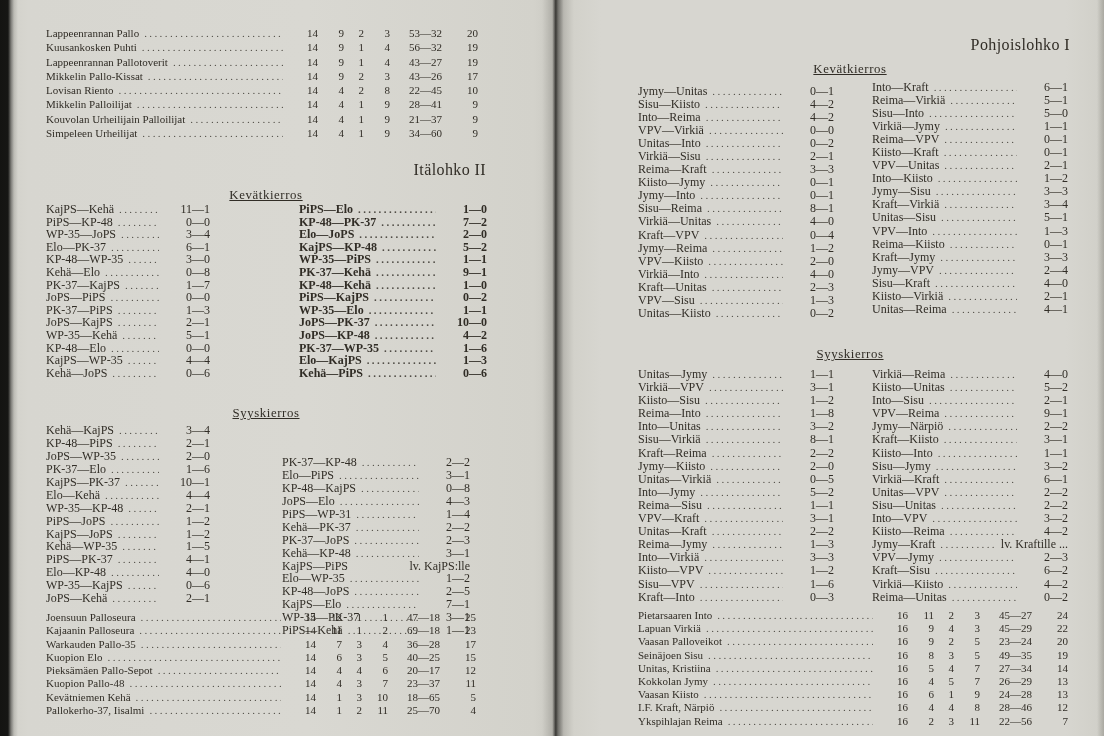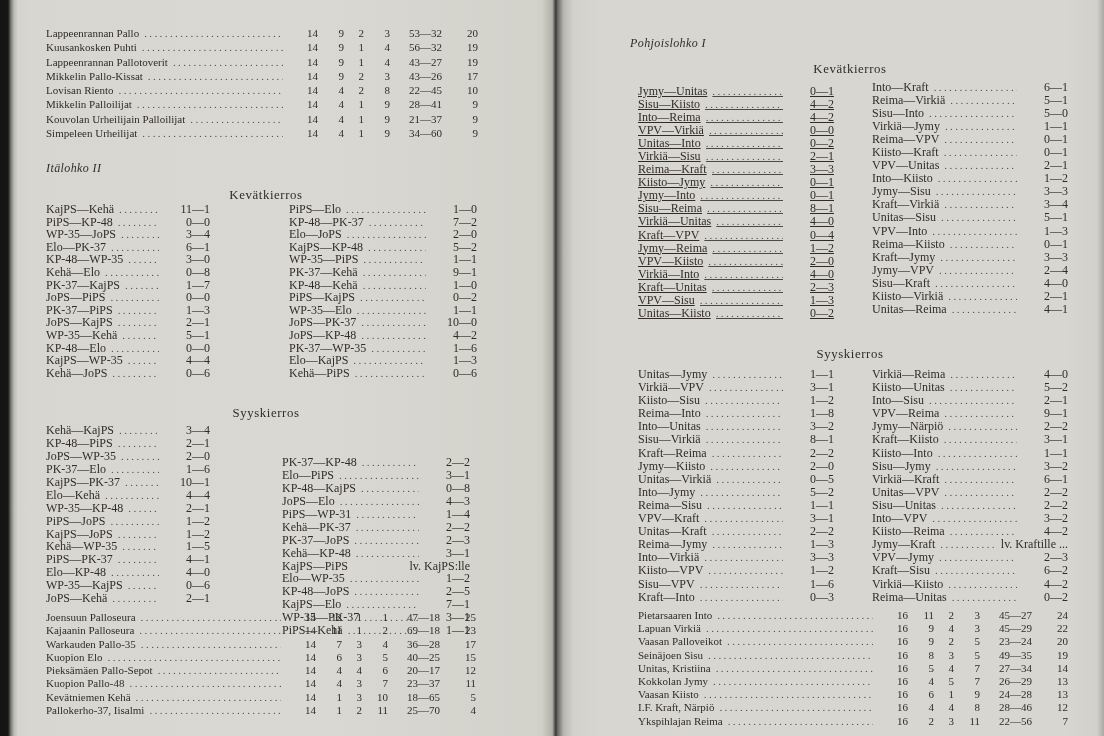--- a/index.html
+++ b/index.html
@@ -15,51 +15,51 @@
   .page-right{left:556px;width:548px;
     background:linear-gradient(90deg,#c8c7c0 0,#d2d1ca 16px,#d7d6d0 45px,#d7d6d0 93%,#d0cfc8 100%);}
   .edge-left{position:absolute;left:0;top:0;width:18px;height:736px;z-index:5;
     background:linear-gradient(90deg,#141412 0,#161614 8px,rgba(20,20,18,.45) 11px,rgba(20,20,18,.12) 14px,rgba(20,20,18,0) 18px);}
   .gutter{position:absolute;left:542px;top:0;width:32px;height:736px;z-index:5;
     background:linear-gradient(90deg,rgba(40,38,33,0) 0%,rgba(40,38,33,.16) 32%,rgba(22,21,18,.8) 43%,rgba(22,21,18,.5) 50%,rgba(40,38,33,.12) 68%,rgba(40,38,33,0) 100%);}
   .edge-right{position:absolute;right:0;top:0;width:7px;height:736px;z-index:5;
     background:linear-gradient(270deg,rgba(70,68,60,.28),rgba(70,68,60,0));}
 
   .block{position:absolute;z-index:2;}
-  .sec-title{text-align:left;font-style:italic;font-size:12px;letter-spacing:.4px;white-space:nowrap;}
-  .round-title{text-align:center;font-size:12.8px;letter-spacing:.6px;white-space:nowrap;}
+  .sec-title{text-align:right;font-size:16px;letter-spacing:.4px;white-space:nowrap;}
+  .round-title{text-align:center;font-size:12.8px;letter-spacing:.6px;white-space:nowrap;text-decoration:underline;}
 
   
   .m-row{display:flex;align-items:baseline;height:var(--rh,13px);line-height:var(--rh,13px);white-space:nowrap;font-size:12px;}
   .m-pair{flex:0 0 auto;}
   .leader{flex:1 1 auto;overflow:hidden;min-width:6px;margin:0 5px;}
   .leader::after{content:"..........................................................................................";letter-spacing:2.4px;opacity:.82;font-size:11px;}
   .m-score{flex:0 0 auto;min-width:46px;text-align:right;}
   .no-leader .leader::after{content:"";}
 
   
   .s-row{display:flex;align-items:baseline;height:var(--rh,14px);line-height:var(--rh,14px);white-space:nowrap;font-size:11px;}
   .s-name{flex:0 0 auto;}
   .cell{flex:0 0 auto;text-align:right;}
   .c-g{width:30px}.c-w{width:26px}.c-d{width:20px}.c-l{width:26px}.c-goals{width:52px}.c-pts{width:36px}
 
   
   #l-standings-top{left:46px;top:26px;width:432px;--rh:14.3px;}
   #l-lohko       {left:46px;top:161px;width:440px;}
   #l-spring-h    {left:46px;top:188px;width:440px;}
   #l-spring-l    {left:46px;top:203px;width:164px;--rh:12.6px;}
-  #l-spring-r    {left:289px;top:203px;width:188px;--rh:12.6px;}
+  #l-spring-r    {left:299px;top:203px;width:188px;font-weight:bold;--rh:12.6px;}
   #l-autumn-h    {left:46px;top:406px;width:440px;}
   #l-autumn-l    {left:46px;top:424px;width:164px;--rh:12.95px;}
   #l-autumn-r    {left:282px;top:424px;width:188px;margin-top:32px;--rh:12.95px;}
   #l-standings-bot{left:46px;top:611px;width:430px;--rh:13.3px;}
 
   #r-lohko    {left:630px;top:36px;width:440px;}
   #r-spring-h {left:630px;top:62px;width:440px;}
-  #r-spring-l {left:638px;top:85px;width:196px;text-decoration:underline;--rh:13.05px;}
+  #r-spring-l {left:638px;top:85px;width:196px;--rh:13.05px;}
   #r-spring-r {left:872px;top:81px;width:196px;--rh:13.05px;}
   #r-autumn-h {left:630px;top:347px;width:440px;}
   #r-autumn-l {left:638px;top:368px;width:196px;--rh:13.1px;}
   #r-autumn-r {left:872px;top:368px;width:196px;--rh:13.1px;}
   #r-standings{left:638px;top:609px;width:430px;--rh:13.2px;}
 </style>
 </head>
 <body>
 
 <div class="page page-left"></div>

